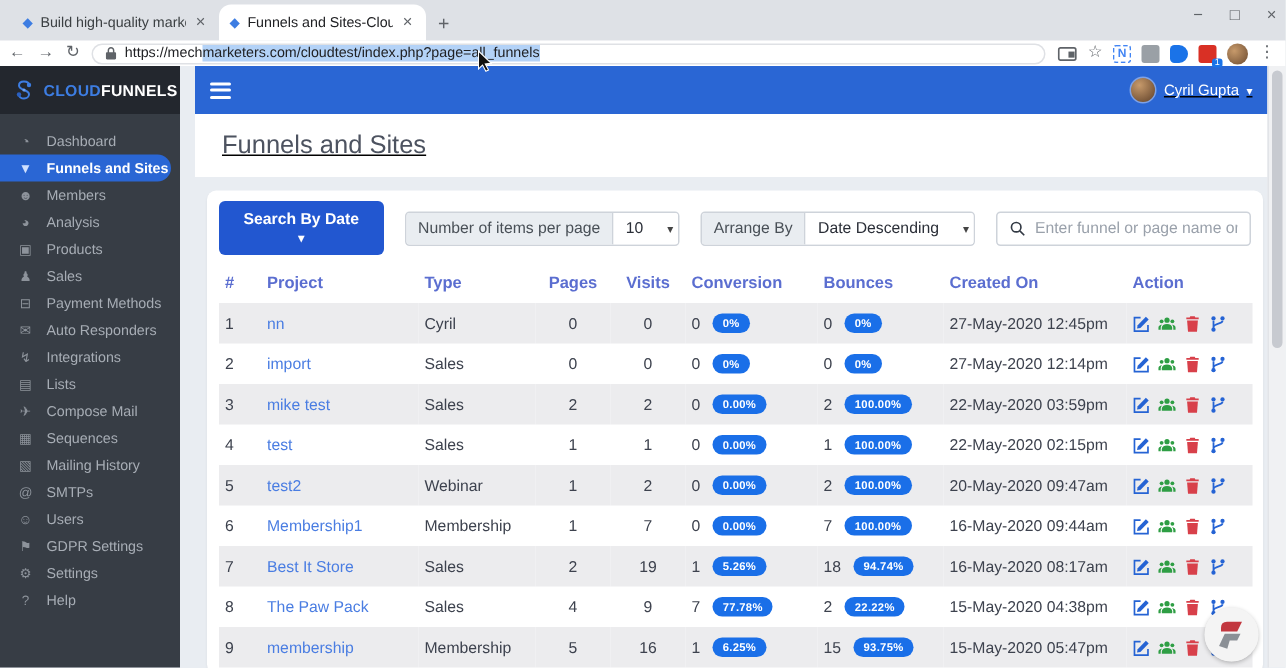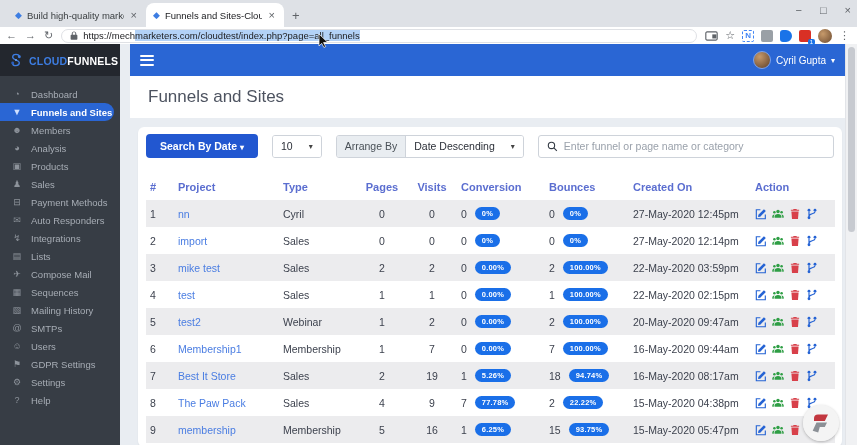--- a/index.html
+++ b/index.html
@@ -33,35 +33,35 @@
   .sidebar { position:absolute; left:0; top:0; width:120px; bottom:0; background:#373d45; }
   .side-logo { height:32px; background:#23272e; display:flex; align-items:center; padding-left:8px; gap:5px; }
   .logo-cloud { color:#3d7de2; font-weight:bold; font-size:10.5px; letter-spacing:.2px; }
   .logo-funnels { color:#fff; font-weight:bold; font-size:10.5px; letter-spacing:.2px; }
   .side-list { list-style:none; padding-top:9px; }
   .side-item { display:flex; align-items:center; gap:8px; height:18px; padding-left:11px; color:#a7adb5; font-size:9.5px; cursor:pointer; }
   .side-item .sicon { width:12px; font-size:9px; text-align:center; color:#8d939b; flex:0 0 12px; }
   .side-item.active { background:#2a66d4; color:#fff; font-weight:bold; border-radius:0 12px 12px 0; margin-right:6px; }
   .side-item.active .sicon { color:#cfe0ff; }
 
-  .main { position:absolute; left:130px; top:0; right:12px; bottom:0; }
+  .main { position:absolute; left:130px; top:0; right:12px; bottom:0;text-decoration:underline; }
   .topbar { height:32px; background:#2a66d4; display:flex; align-items:center; justify-content:space-between; padding:0 10px; }
   .hamburger span { display:block; width:14px; height:2px; background:#fff; margin:2.5px 0; border-radius:1px; }
   .tb-user { display:flex; align-items:center; gap:5px; color:#fff; font-size:10px; }
   .tb-avatar { width:18px; height:18px; border-radius:50%; background:radial-gradient(circle at 35% 30%, #c79a6b, #5d3f28); border:1px solid #7da2e8; }
 
   .pageheader { height:42px; background:#fff; display:flex; align-items:center; justify-content:space-between; padding:0 10px 0 18px; }
   .page-title { font-size:17px; color:#4d5360; font-weight:500; }
   .page-sub { font-size:11px; color:#3f4450; }
 
   .content { position:absolute; top:74px; left:0; right:0; bottom:0; background:#e9edf2; padding:9px 3px 0 8px; }
   .card { background:#fff; border-radius:6px; padding:7px 8px 4px 8px; box-shadow:0 1px 2px rgba(0,0,0,.06); }
 
   
-  .toolbar { display:flex; align-items:center; gap:14px; margin-bottom:17px; }
+  .toolbar { display:flex; align-items:center; gap:14px; margin-bottom:7px; }
   .btn-date { background:#2257d0; color:#fff; border:none; border-radius:4px; font-size:10.5px; font-weight:600; padding:6px 14px; font-family:inherit; }
   .igroup { display:flex; height:23px; border:1px solid #ced3da; border-radius:3px; overflow:hidden; font-size:10.5px; }
   .ig-label { background:#e9edf1; color:#495057; display:flex; align-items:center; padding:0 8px; border-right:1px solid #ced3da; white-space:nowrap; }
   .ig-select { display:flex; align-items:center; gap:16px; padding:0 8px; color:#2b2f38; background:#fff; white-space:nowrap; }
   .ig-caret { font-size:8px; color:#444; }
   .searchwrap { flex:1; display:flex; align-items:center; height:23px; border:1px solid #ced3da; border-radius:3px; background:#fff; padding:0 8px; gap:6px; }
   .searchwrap input { border:none; outline:none; flex:1; font-size:10.5px; color:#333; font-family:inherit; background:transparent; }
   .searchwrap input::placeholder { color:#9aa1ab; }
 
   
@@ -238,20 +238,21 @@
 
     <div class="pageheader">
       <span class="page-title">Funnels and Sites</span>
     </div>
 
     <div class="content">
       <div class="card">
         <div class="toolbar">
           <button class="btn-date"><span>Search By Date</span> <span style="font-size:8px">▾</span></button>
           <div class="igroup">
+            <span class="ig-label">Number of items per page</span>
             <span class="ig-select">
                 <span>10</span>
                 <span class="ig-caret">▾</span>
               </span>
           </div>
           <div class="igroup">
             <span class="ig-label">Arrange By</span>
             <span class="ig-select">
                 <span>Date Descending</span>
                 <span class="ig-caret">▾</span>

